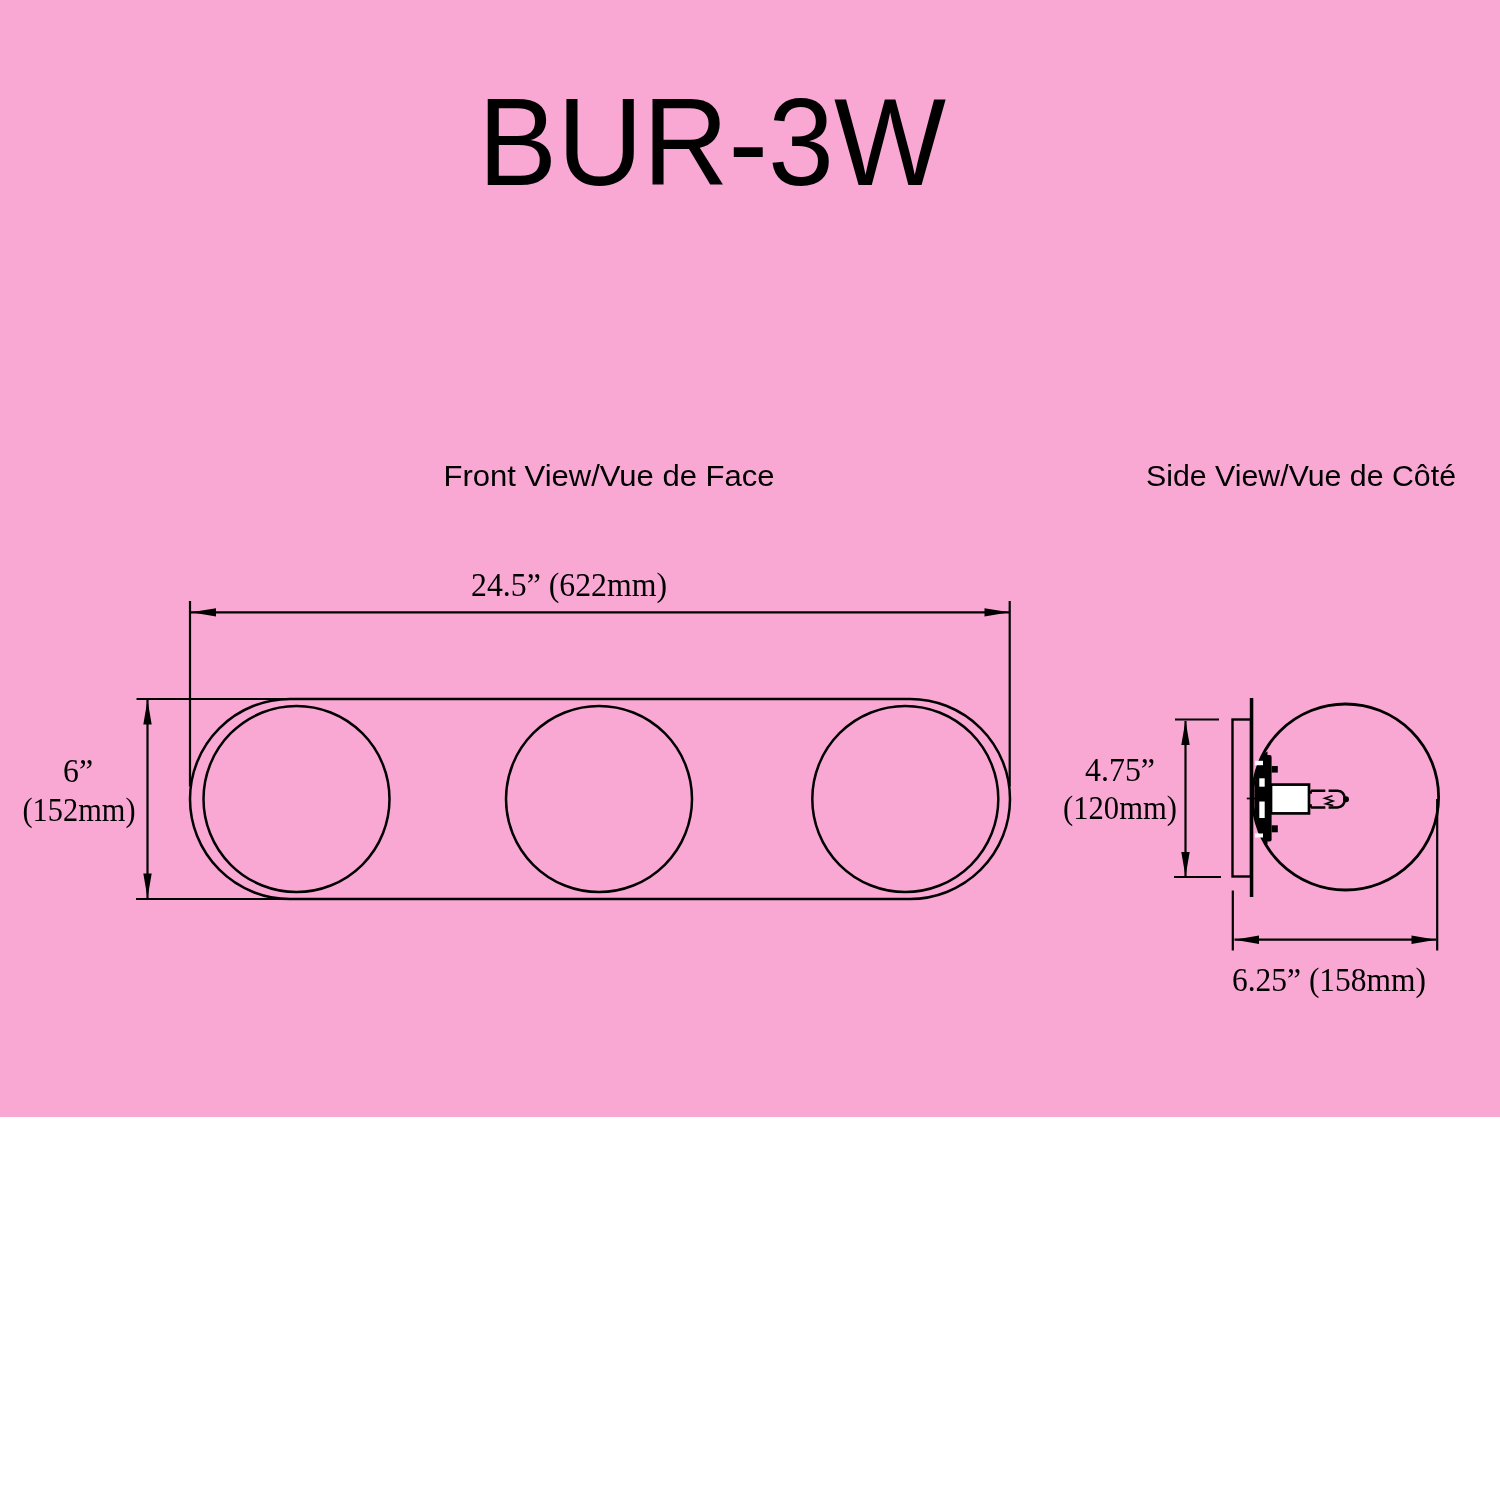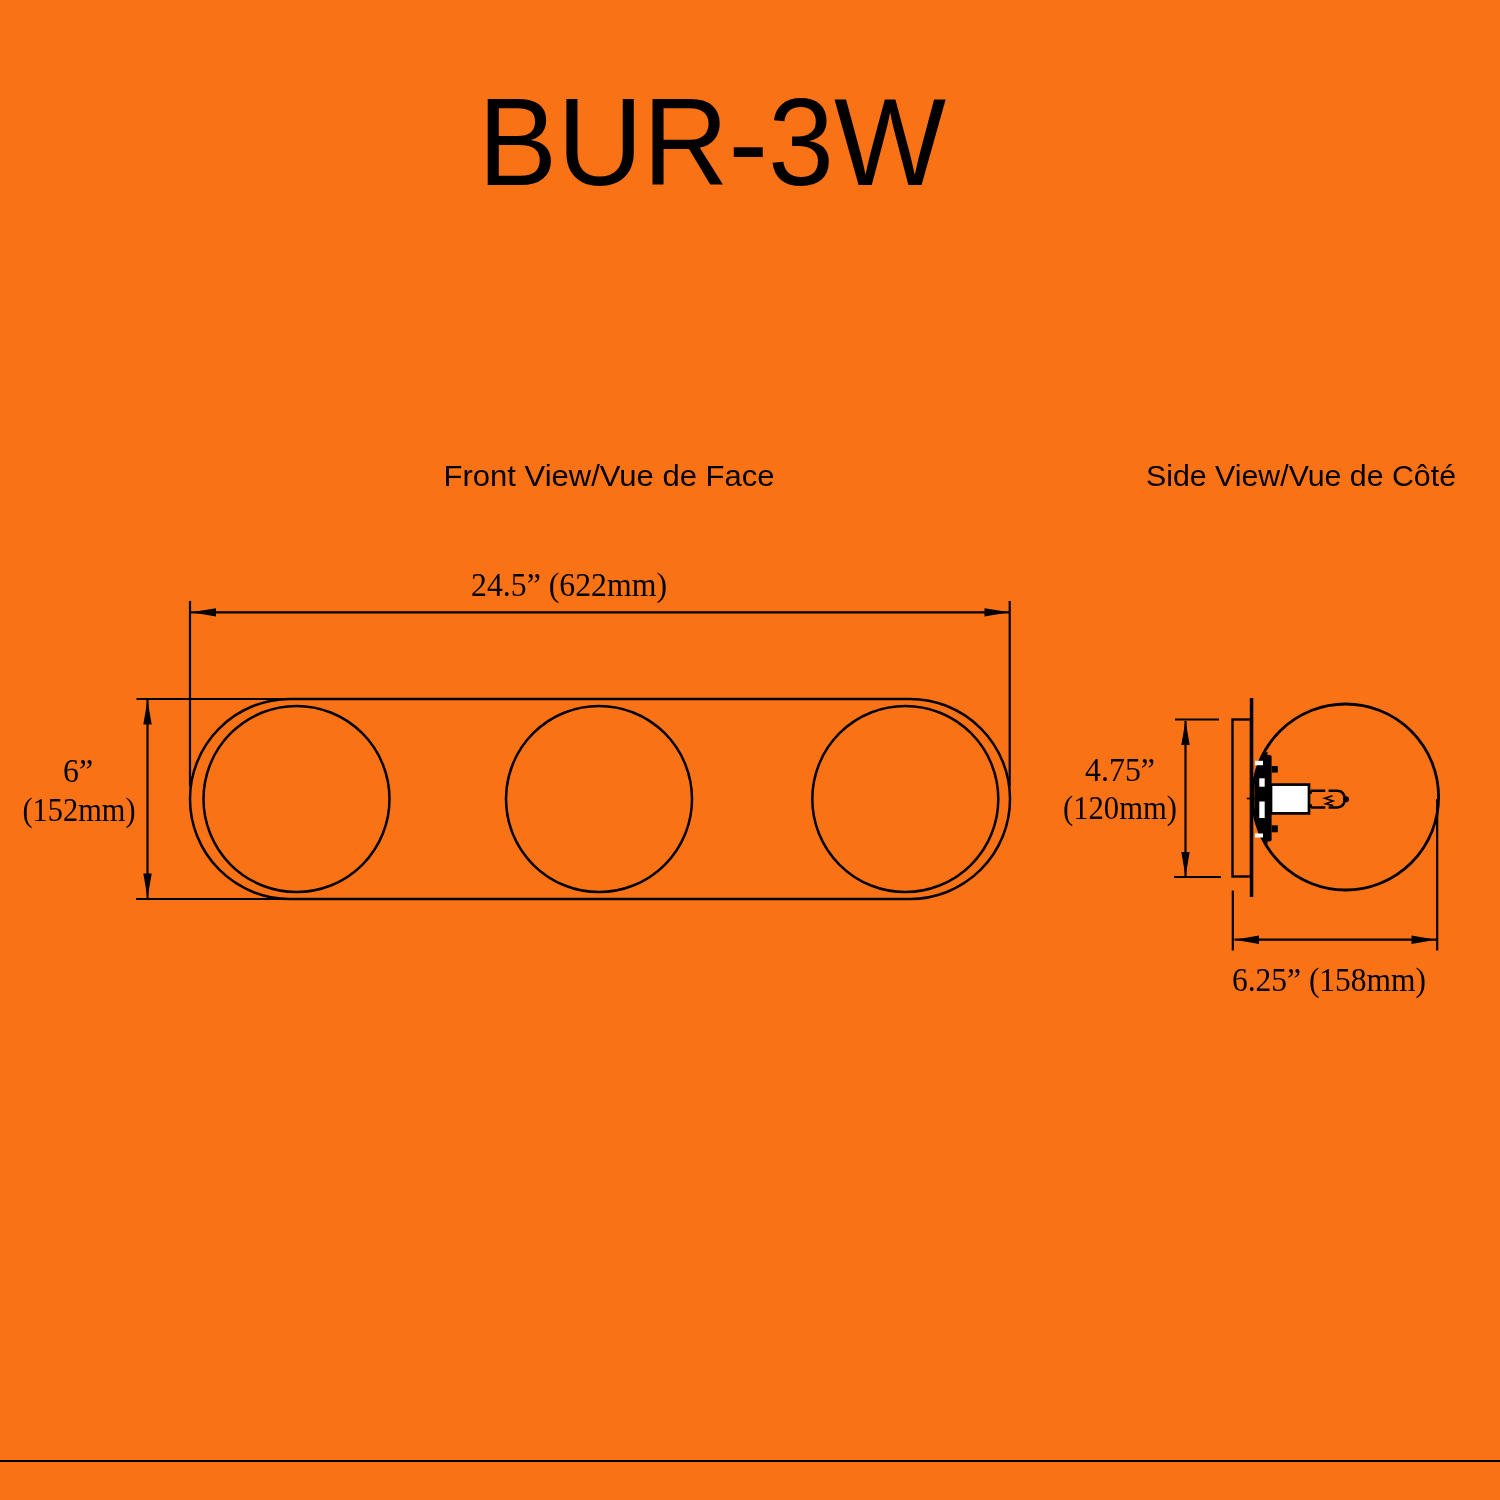--- a/index.html
+++ b/index.html
@@ -1,16 +1,16 @@
 <!DOCTYPE html>
 <html><head>
 <meta charset="utf-8">
 <style>
   html,body{margin:0;padding:0;background:#fff;}
-  #page{position:relative;width:1500px;height:1500px;background:#f97316;overflow:hidden;text-align:right;}
+  #page{position:relative;width:1500px;height:1117px;background:#f9a8d4;overflow:hidden;text-align:right;}
   svg{position:absolute;left:0;top:0;}
   text{fill:#000;}
   .ser{font-family:"Liberation Serif", serif;font-size:34px;}
   .san{font-family:"Liberation Sans", sans-serif;font-size:30px;}
   .ttl{font-family:"Liberation Sans", sans-serif;font-size:124.4px;}
 </style>
 </head>
 <body>
 <div id="page">
 <svg width="1500" height="1500" viewBox="0 0 1500 1500">

